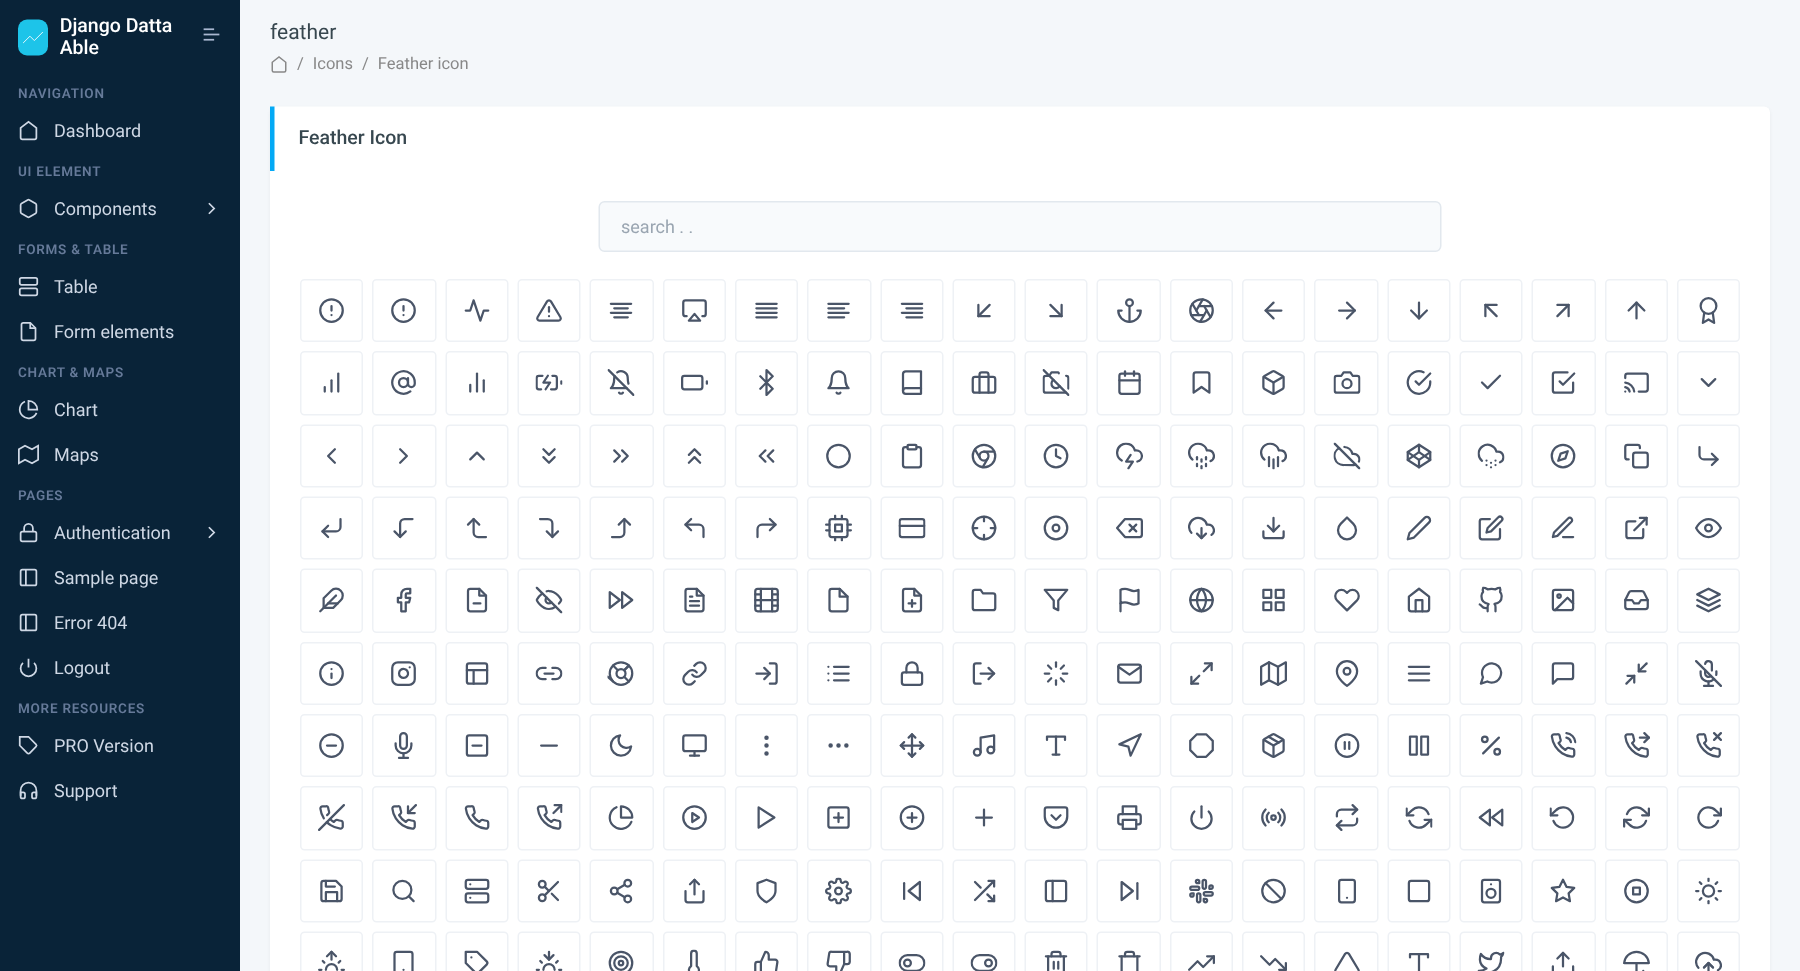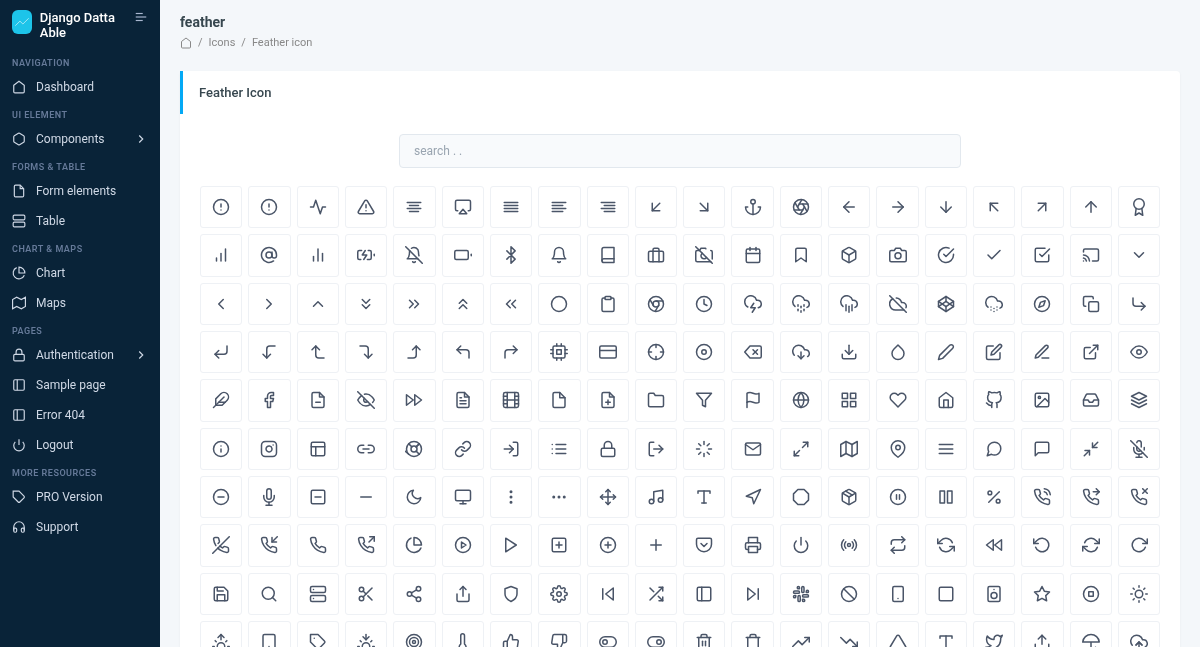--- a/index.html
+++ b/index.html
@@ -17,31 +17,31 @@
 .sidebar{background:#05243d}
 .sidebar{background:linear-gradient(180deg,#04a9f5,#04a9f5)}
 .sidebar{background:#0b1d33}
 .sidebar{background:#04a9f5}
 
 .sidebar{position:fixed;left:0;top:0;bottom:0;width:160px;background:#04243a;background:#0b1f33;color:#a9b7d0}
 .sidebar{background:#04a9f5}
 .sidebar{background:#0e1f33}
 
 .sidebar{position:fixed;left:0;top:0;bottom:0;width:160px;background:#092338;color:#a9b7d0;overflow-y:auto}
-.logo{display:flex;align-items:flex-start;gap:8px;padding:10px 12px;color:#fff;font-size:13px;font-weight:500}
+.logo{display:flex;align-items:center;gap:8px;padding:10px 12px;color:#fff;font-size:13px;font-weight:500}
 .logo-badge{width:24px;height:24px;border-radius:6px;background:#1dc4e9;display:flex;align-items:center;justify-content:center}
 .logo-badge svg{width:14px;height:14px;stroke:#fff}
 .toggle-btn{margin-left:auto;color:#a9b7d0;cursor:pointer}
 .nav-section{padding:8px 12px 4px;font-size:9px;letter-spacing:.5px;color:#667a99;font-weight:600;text-transform:uppercase}
 .nav-item{display:flex;align-items:center;gap:10px;padding:8px 12px;color:#cfd8e5;font-size:12px;cursor:pointer}
 .nav-item .chev{margin-left:auto}
 .nav-item svg{width:14px;height:14px;stroke:#cfd8e5;stroke-width:2;fill:none}
 .main{margin-left:160px;padding:0}
 .page-header{padding:14px 20px 8px}
-.page-title{font-size:14px;font-weight:700;color:#37474f}
+.page-title{font-size:14px;font-weight:400;color:#37474f}
 .breadcrumb{display:flex;align-items:center;gap:6px;margin-top:6px;font-size:11px;color:#888}
 .breadcrumb svg{width:12px;height:12px;stroke:#888;stroke-width:2;fill:none}
 .breadcrumb a{color:#888;text-decoration:none}
 .card{background:#fff;margin:14px 20px;border-radius:4px;box-shadow:0 1px 3px rgba(0,0,0,.05)}
 .card-header{padding:14px 16px;border-left:3px solid #04a9f5;font-size:13px;font-weight:500;color:#37474f}
 .card-body{padding:20px}
 .search-wrap{display:flex;justify-content:center;margin-bottom:18px}
 .search-input{width:562px;padding:9px 14px;border:1px solid #e2e8ee;border-radius:4px;background:#f8fafc;font-size:12px;color:#555}
 .search-input::placeholder{color:#9aa5b1}
 .icon-grid{display:grid;grid-template-columns:repeat(20,1fr);gap:6px}
@@ -81,31 +81,31 @@
           <path d="M21 16V8a2 2 0 00-1-1.73l-7-4a2 2 0 00-2 0l-7 4A2 2 0 003 8v8a2 2 0 001 1.73l7 4a2 2 0 002 0l7-4A2 2 0 0021 16z"></path>
         </svg>
         <span>Components</span>
         <svg class="chev" viewBox="0 0 24 24">
           <polyline points="9 18 15 12 9 6"></polyline>
         </svg>
       </div>
       <div class="nav-section">FORMS &amp; TABLE</div>
       <div class="nav-item">
         <svg viewBox="0 0 24 24">
-          <path d="M14 2H6a2 2 0 00-2 2v16a2 2 0 002 2h12a2 2 0 002-2V8z"></path>
-          <polyline points="14 2 14 8 20 8"></polyline>
-        </svg>
-        <span>Form elements</span>
+          <rect x="2" y="2" width="20" height="8" rx="2"></rect>
+          <rect x="2" y="14" width="20" height="8" rx="2"></rect>
+        </svg>
+        <span>Table</span>
       </div>
       <div class="nav-item">
         <svg viewBox="0 0 24 24">
-          <rect x="2" y="2" width="20" height="8" rx="2"></rect>
-          <rect x="2" y="14" width="20" height="8" rx="2"></rect>
-        </svg>
-        <span>Table</span>
+          <path d="M14 2H6a2 2 0 00-2 2v16a2 2 0 002 2h12a2 2 0 002-2V8z"></path>
+          <polyline points="14 2 14 8 20 8"></polyline>
+        </svg>
+        <span>Form elements</span>
       </div>
       <div class="nav-section">CHART &amp; MAPS</div>
       <div class="nav-item">
         <svg viewBox="0 0 24 24">
           <path d="M21.21 15.89A10 10 0 118 2.83"></path>
           <path d="M22 12A10 10 0 0012 2v10z"></path>
         </svg>
         <span>Chart</span>
       </div>
       <div class="nav-item">

